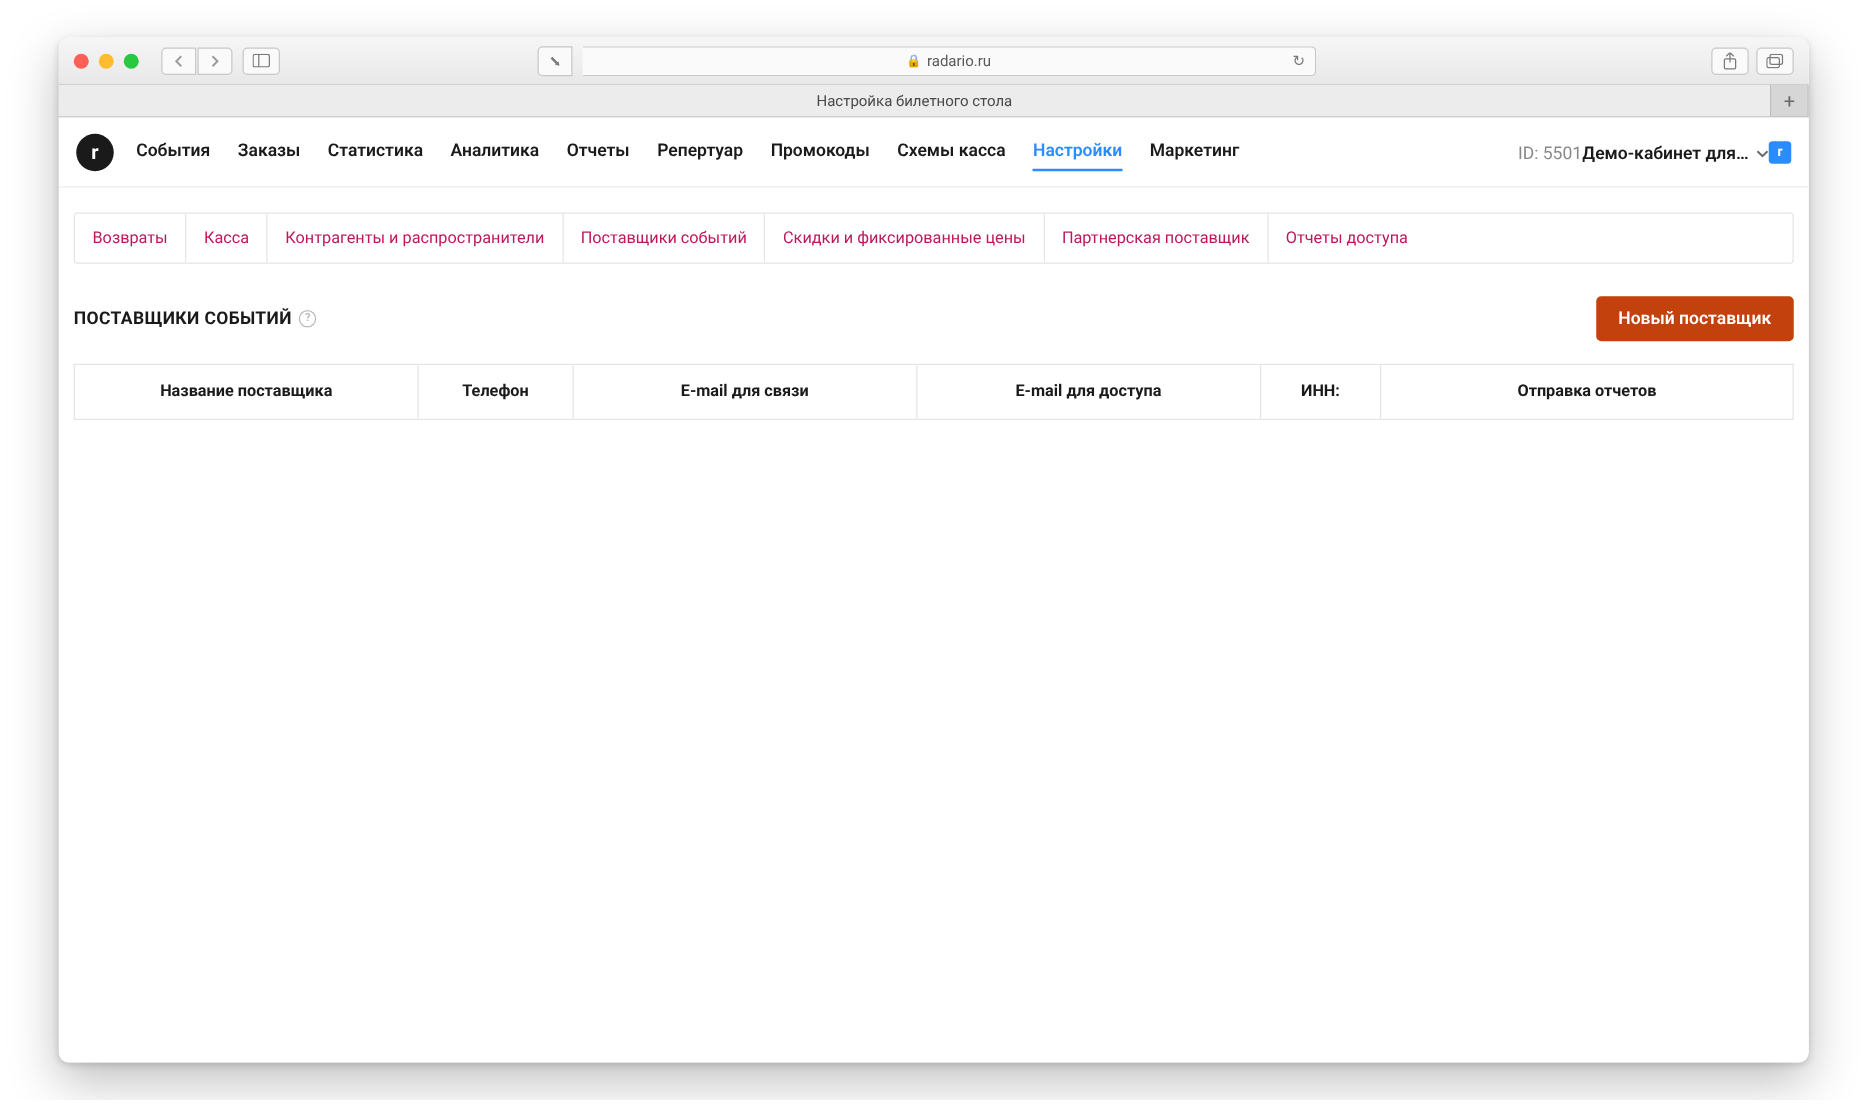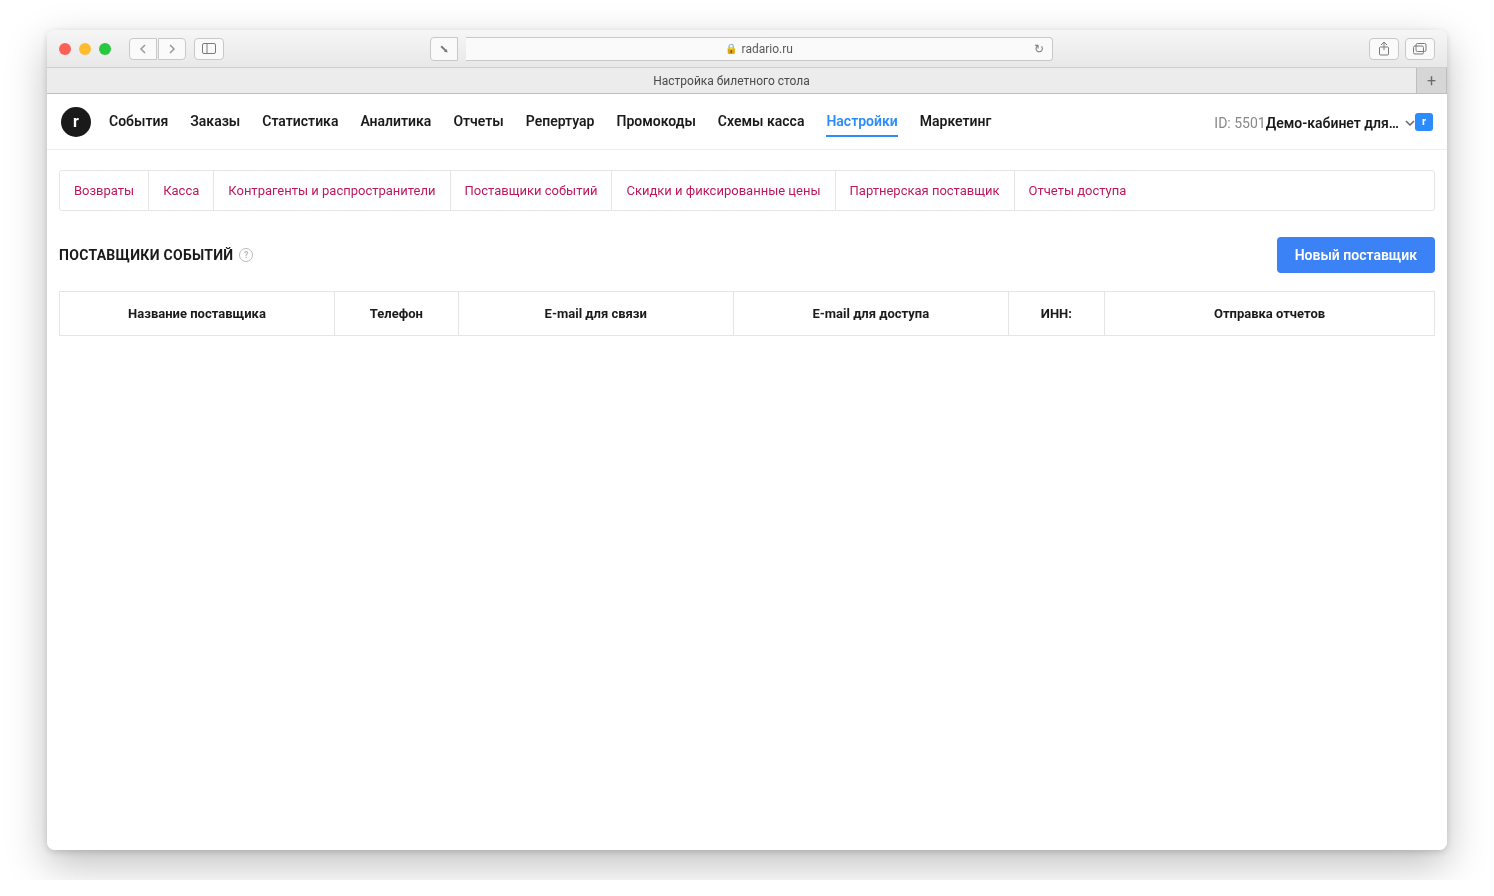--- a/index.html
+++ b/index.html
@@ -37,21 +37,21 @@
 .account{display:flex;align-items:center;gap:6px;color:#1a1a1a;font-weight:600;max-width:150px}
 .account .txt{overflow:hidden;text-overflow:ellipsis;white-space:nowrap}
 .app-icon{width:18px;height:18px;background:#2a8cff;border-radius:3px;display:flex;align-items:center;justify-content:center;color:#fff;font-size:11px;font-weight:700}
 .subnav-wrap{padding:20px 12px 0}
 .subnav{display:flex;border:1px solid #e5e5e5;border-radius:3px;background:#fff;overflow:hidden}
 .subnav-item{padding:12px 14px;font-size:13px;color:#be185d;border-right:1px solid #e5e5e5;cursor:pointer;white-space:nowrap}
 .subnav-item:last-child{border-right:none}
 .page-head{display:flex;align-items:center;justify-content:space-between;padding:26px 12px 18px}
 .page-title{font-size:14px;font-weight:700;color:#1a1a1a;text-transform:uppercase;letter-spacing:.3px;display:flex;align-items:center;gap:6px}
 .help-icon{width:14px;height:14px;border:1px solid #bbb;border-radius:50%;display:inline-flex;align-items:center;justify-content:center;font-size:9px;color:#bbb}
-.primary-btn{background:#3b82f6;color:#fff;border:none;border-radius:4px;padding:10px 18px;font-size:14px;font-weight:600;cursor:pointer}
+.primary-btn{background:#c2410c;color:#fff;border:none;border-radius:4px;padding:10px 18px;font-size:14px;font-weight:600;cursor:pointer}
 .table-wrap{padding:0 12px}
 .tbl{width:100%;border:1px solid #e5e5e5;border-collapse:collapse}
 .tbl th{padding:14px 10px;font-size:13px;font-weight:700;color:#1a1a1a;border-right:1px solid #e5e5e5;text-align:center}
 .tbl th:last-child{border-right:none}
 svg{display:block}
 </style>
 </head>
 <body>
 
 <div class="window">

